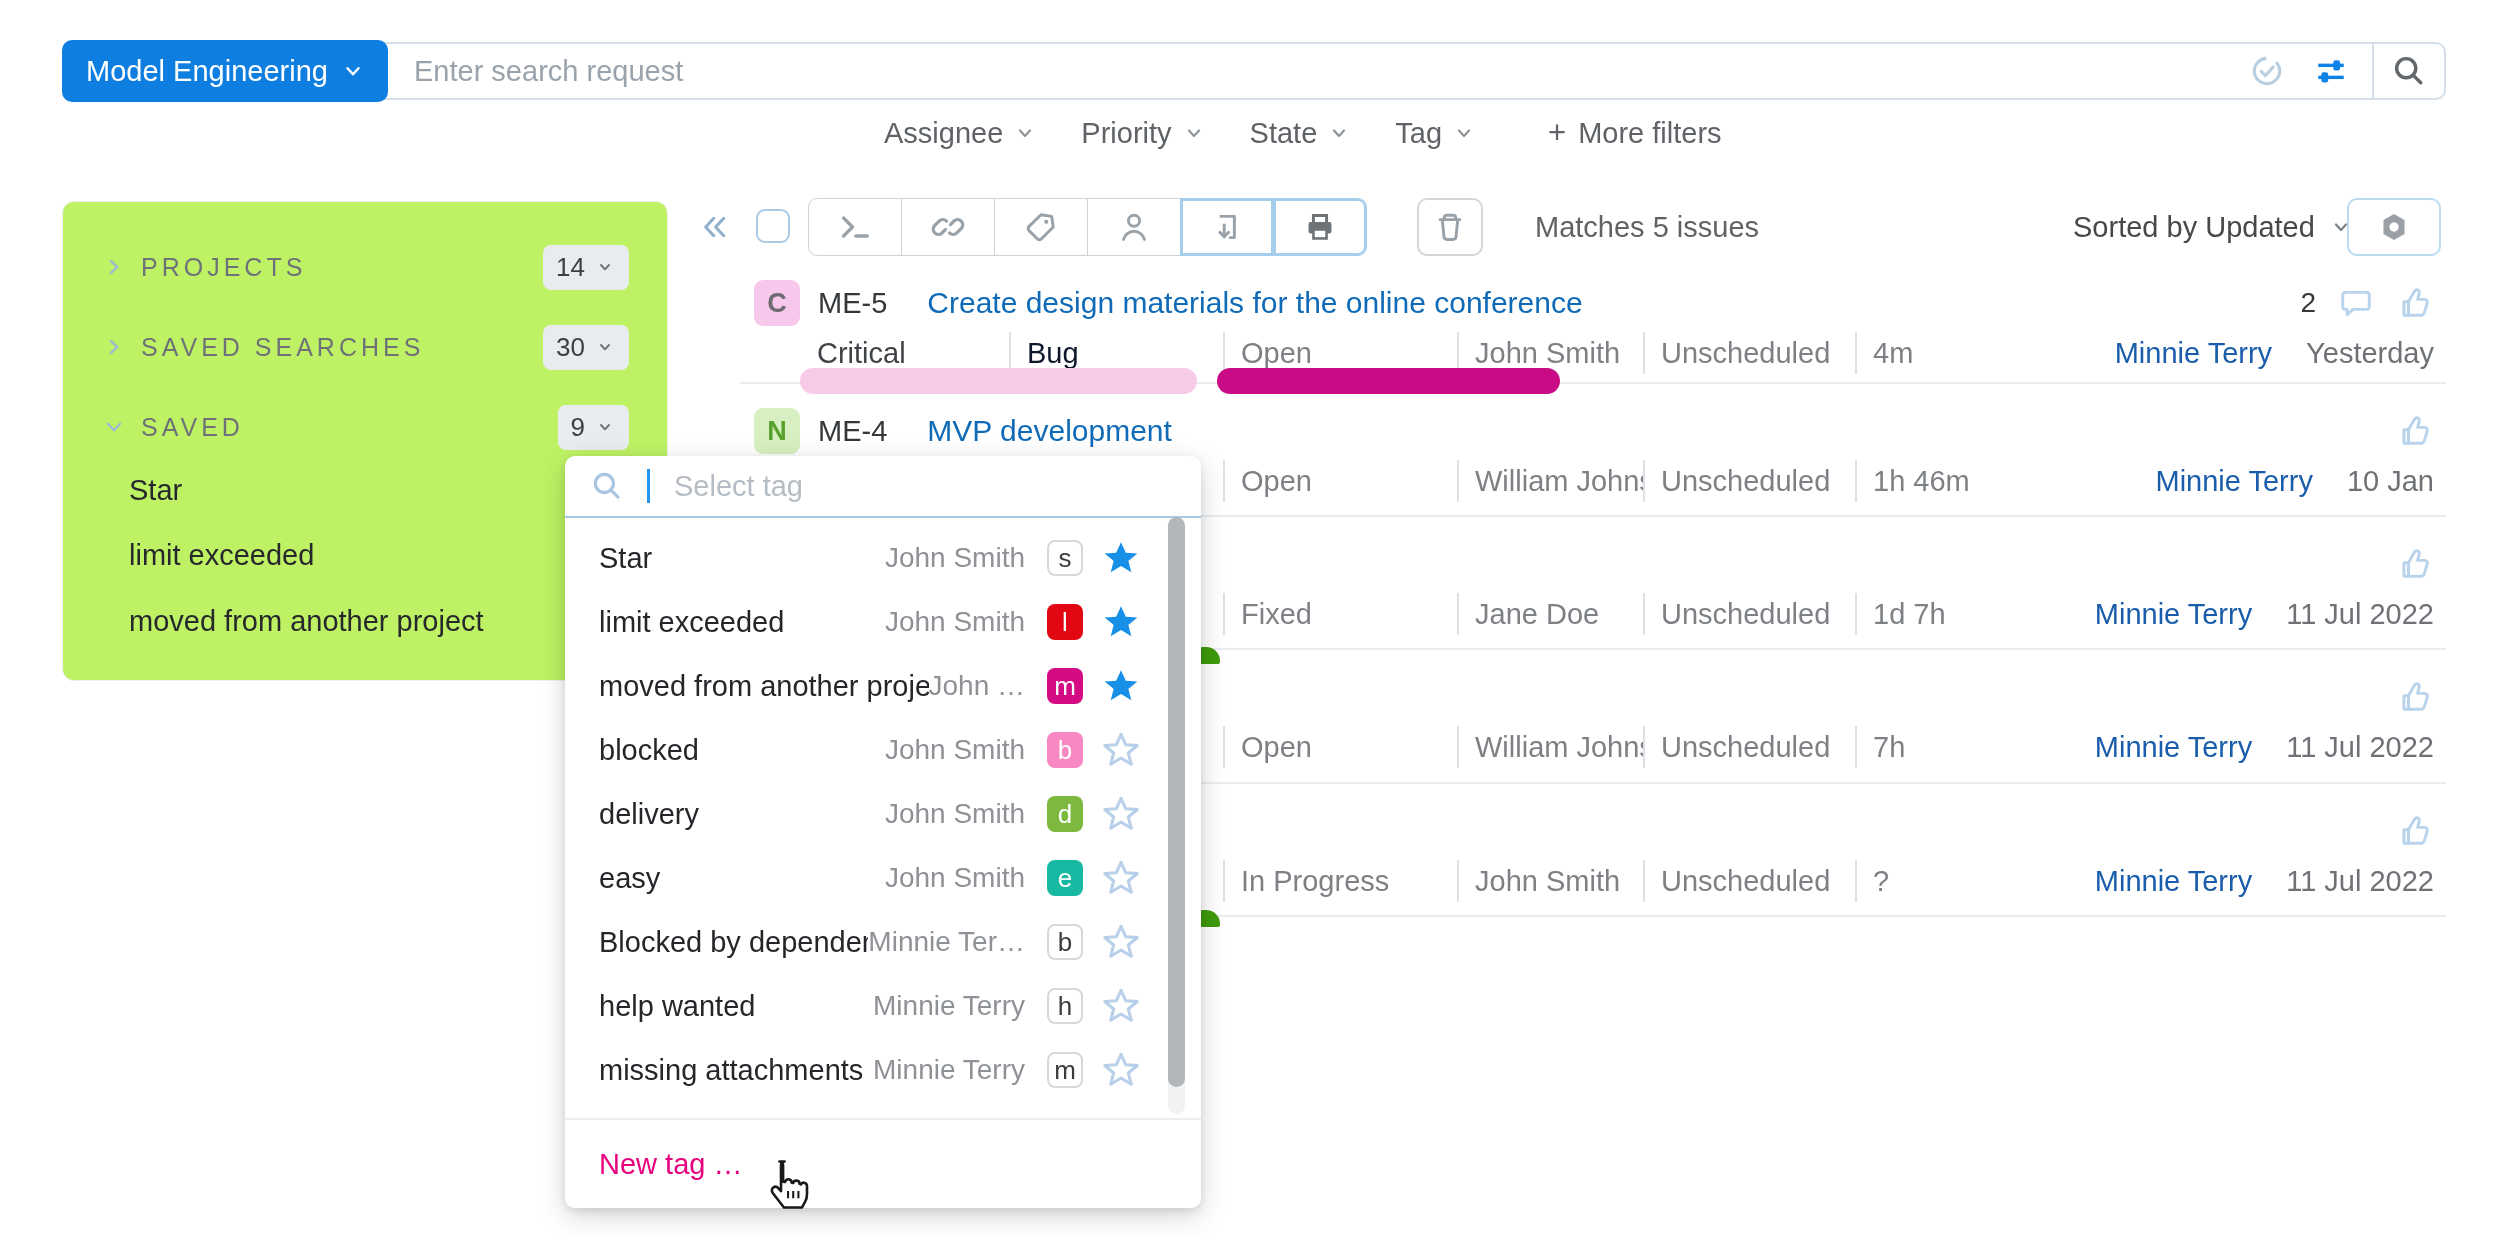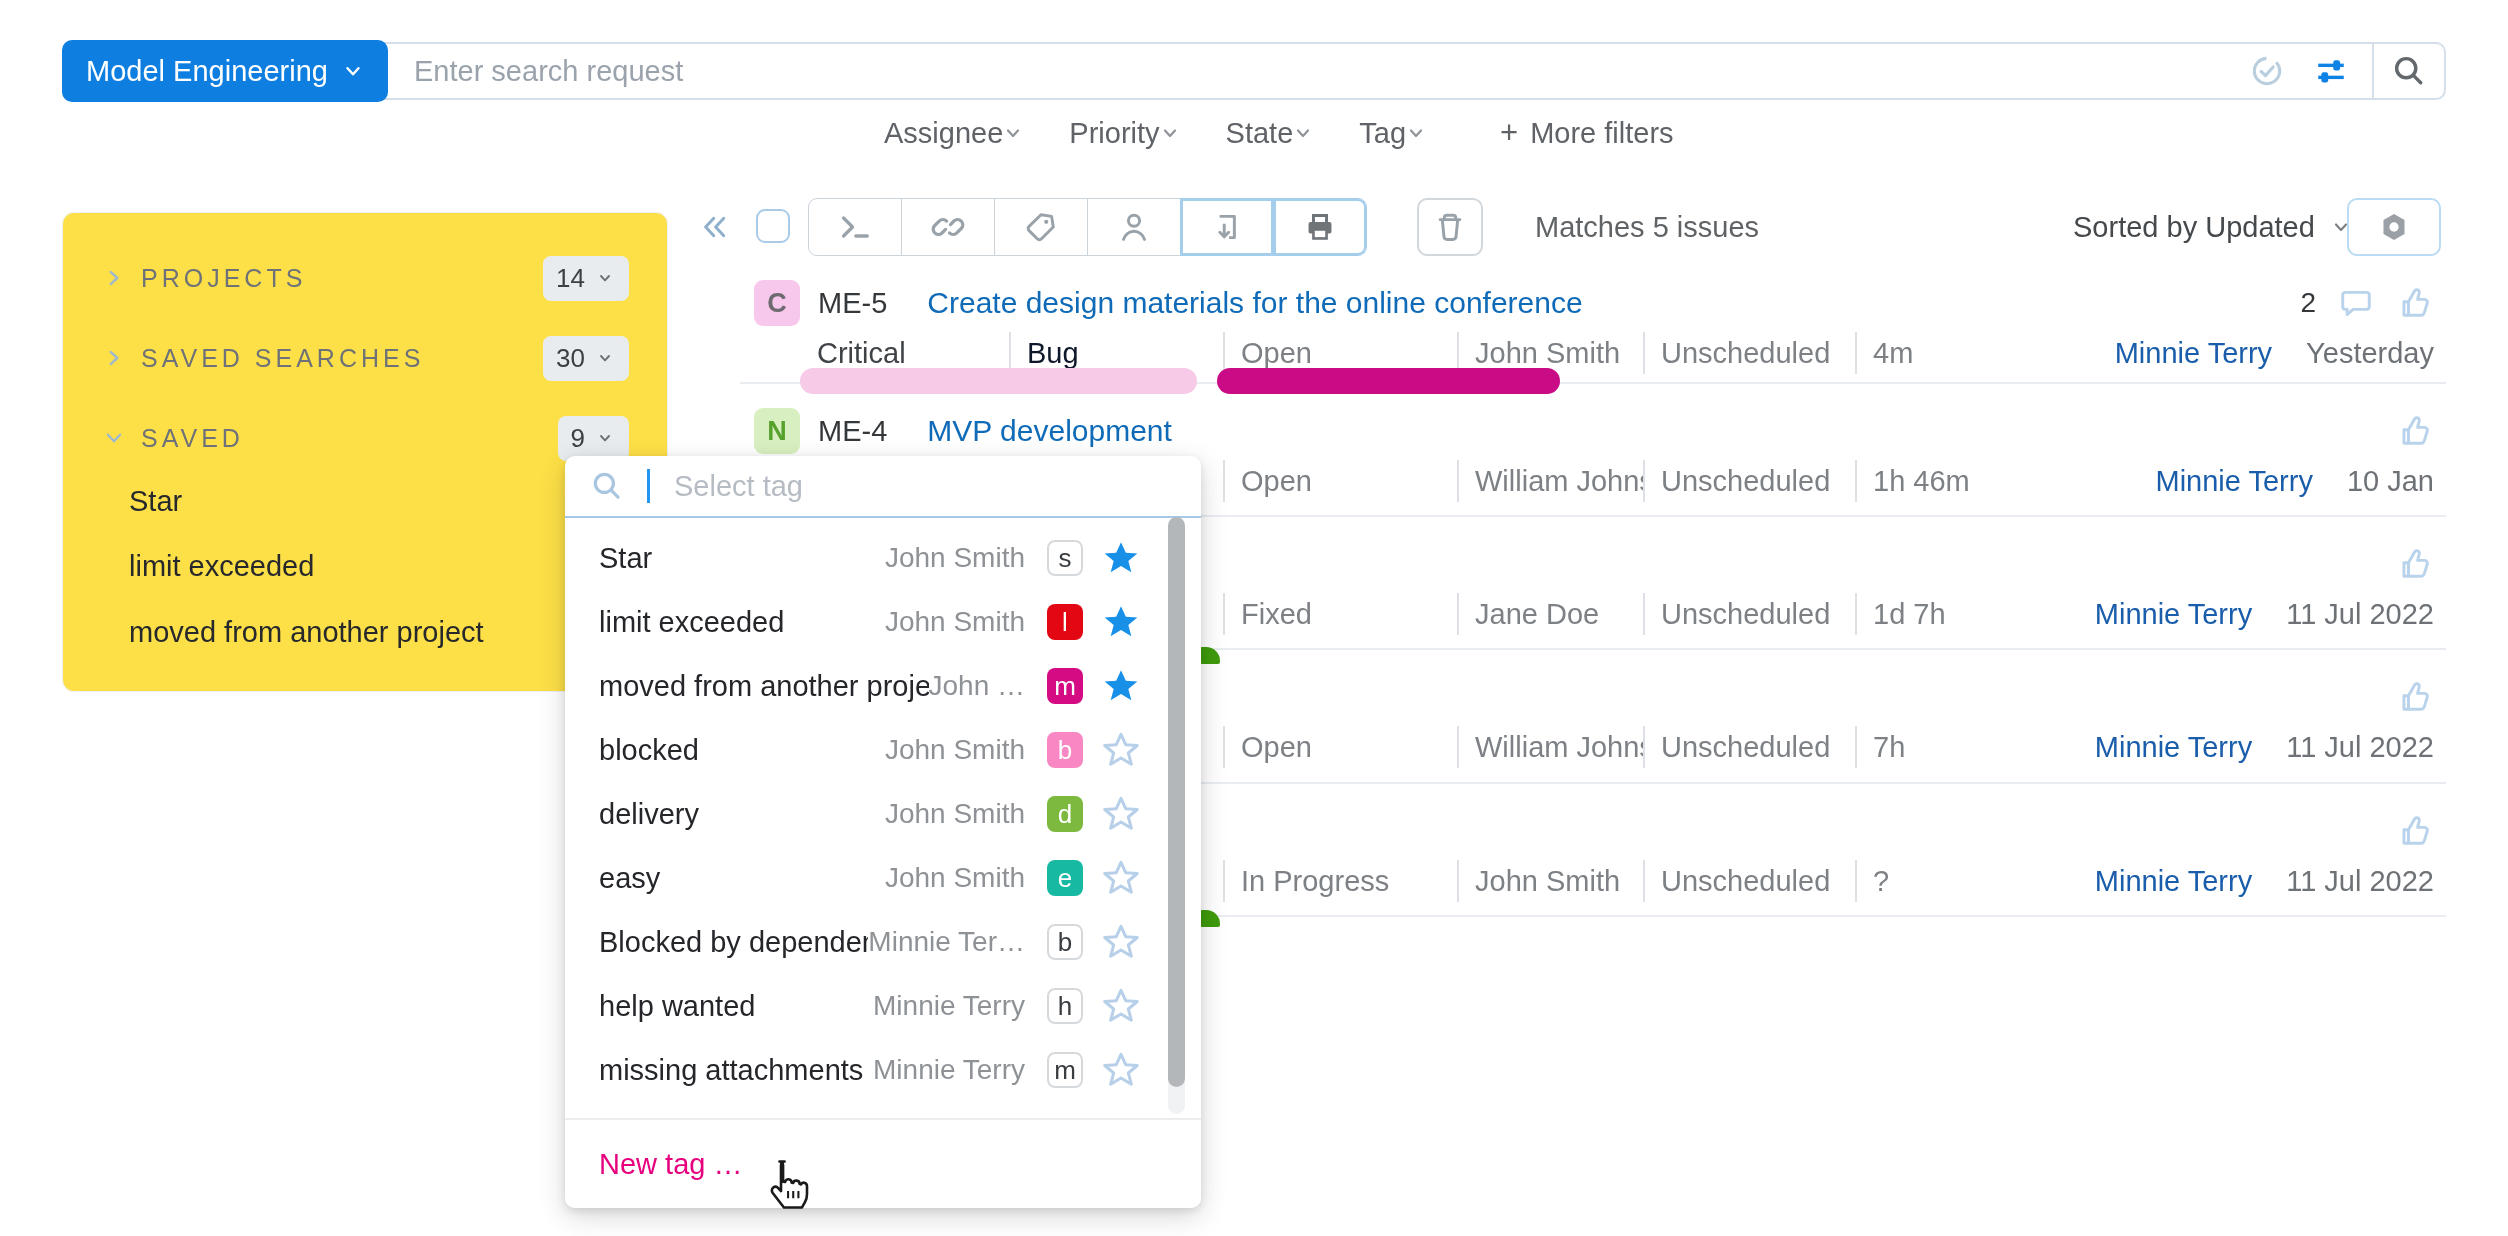--- a/index.html
+++ b/index.html
@@ -17,27 +17,27 @@
   .search-input::placeholder{color:#9aa3ac;}
   .sb-icons{display:flex;align-items:center;gap:30px;padding-right:24px;}
   .qa-icon{color:#b9cede;}
   .sl-icon{color:#0f82e6;}
   .search-btn{height:100%;width:70px;border-left:2px solid #d4dfe9;display:flex;align-items:center;justify-content:center;
               color:#63686d;border-radius:0 8px 8px 0;cursor:pointer;}
 
   
   .filterbar{position:absolute;left:884px;top:112px;height:42px;display:flex;align-items:center;gap:46px;
              color:#5f6367;font-size:29px;}
-  .filter{display:flex;align-items:center;cursor:pointer;}
+  .filter{display:flex;align-items:center;gap:12px;cursor:pointer;}
   .filter .chev{color:#8f9499;}
   .morefilters{display:flex;align-items:center;gap:12px;margin-left:28px;cursor:pointer;}
   .plus{font-size:31px;color:#5f6367;}
 
   
-  .sidebar{position:absolute;left:62px;top:212px;width:606px;height:480px;background:#fde047;
+  .sidebar{position:absolute;left:62px;top:201px;width:606px;height:480px;background:#bef264;
            border:1px solid #edf0f3;border-radius:12px;box-sizing:border-box;}
   .side-row{position:absolute;left:0;right:0;height:50px;display:flex;align-items:center;padding:0 38px 0 40px;box-sizing:border-box;cursor:pointer;}
   .side-row .chev{color:#9fb9d0;flex:0 0 22px;}
   .side-label{margin-left:16px;font-size:25px;letter-spacing:4px;color:#6e7278;}
   .side-badge{margin-left:auto;background:#e9ecef;border-radius:8px;padding:7px 13px;display:flex;align-items:center;gap:9px;
               font-size:26px;color:#3c3f43;cursor:pointer;}
   .side-badge .chev{color:#6d7control;color:#6d7277;}
   .side-tag{position:absolute;left:66px;font-size:29px;color:#26282b;cursor:pointer;}
 
   

